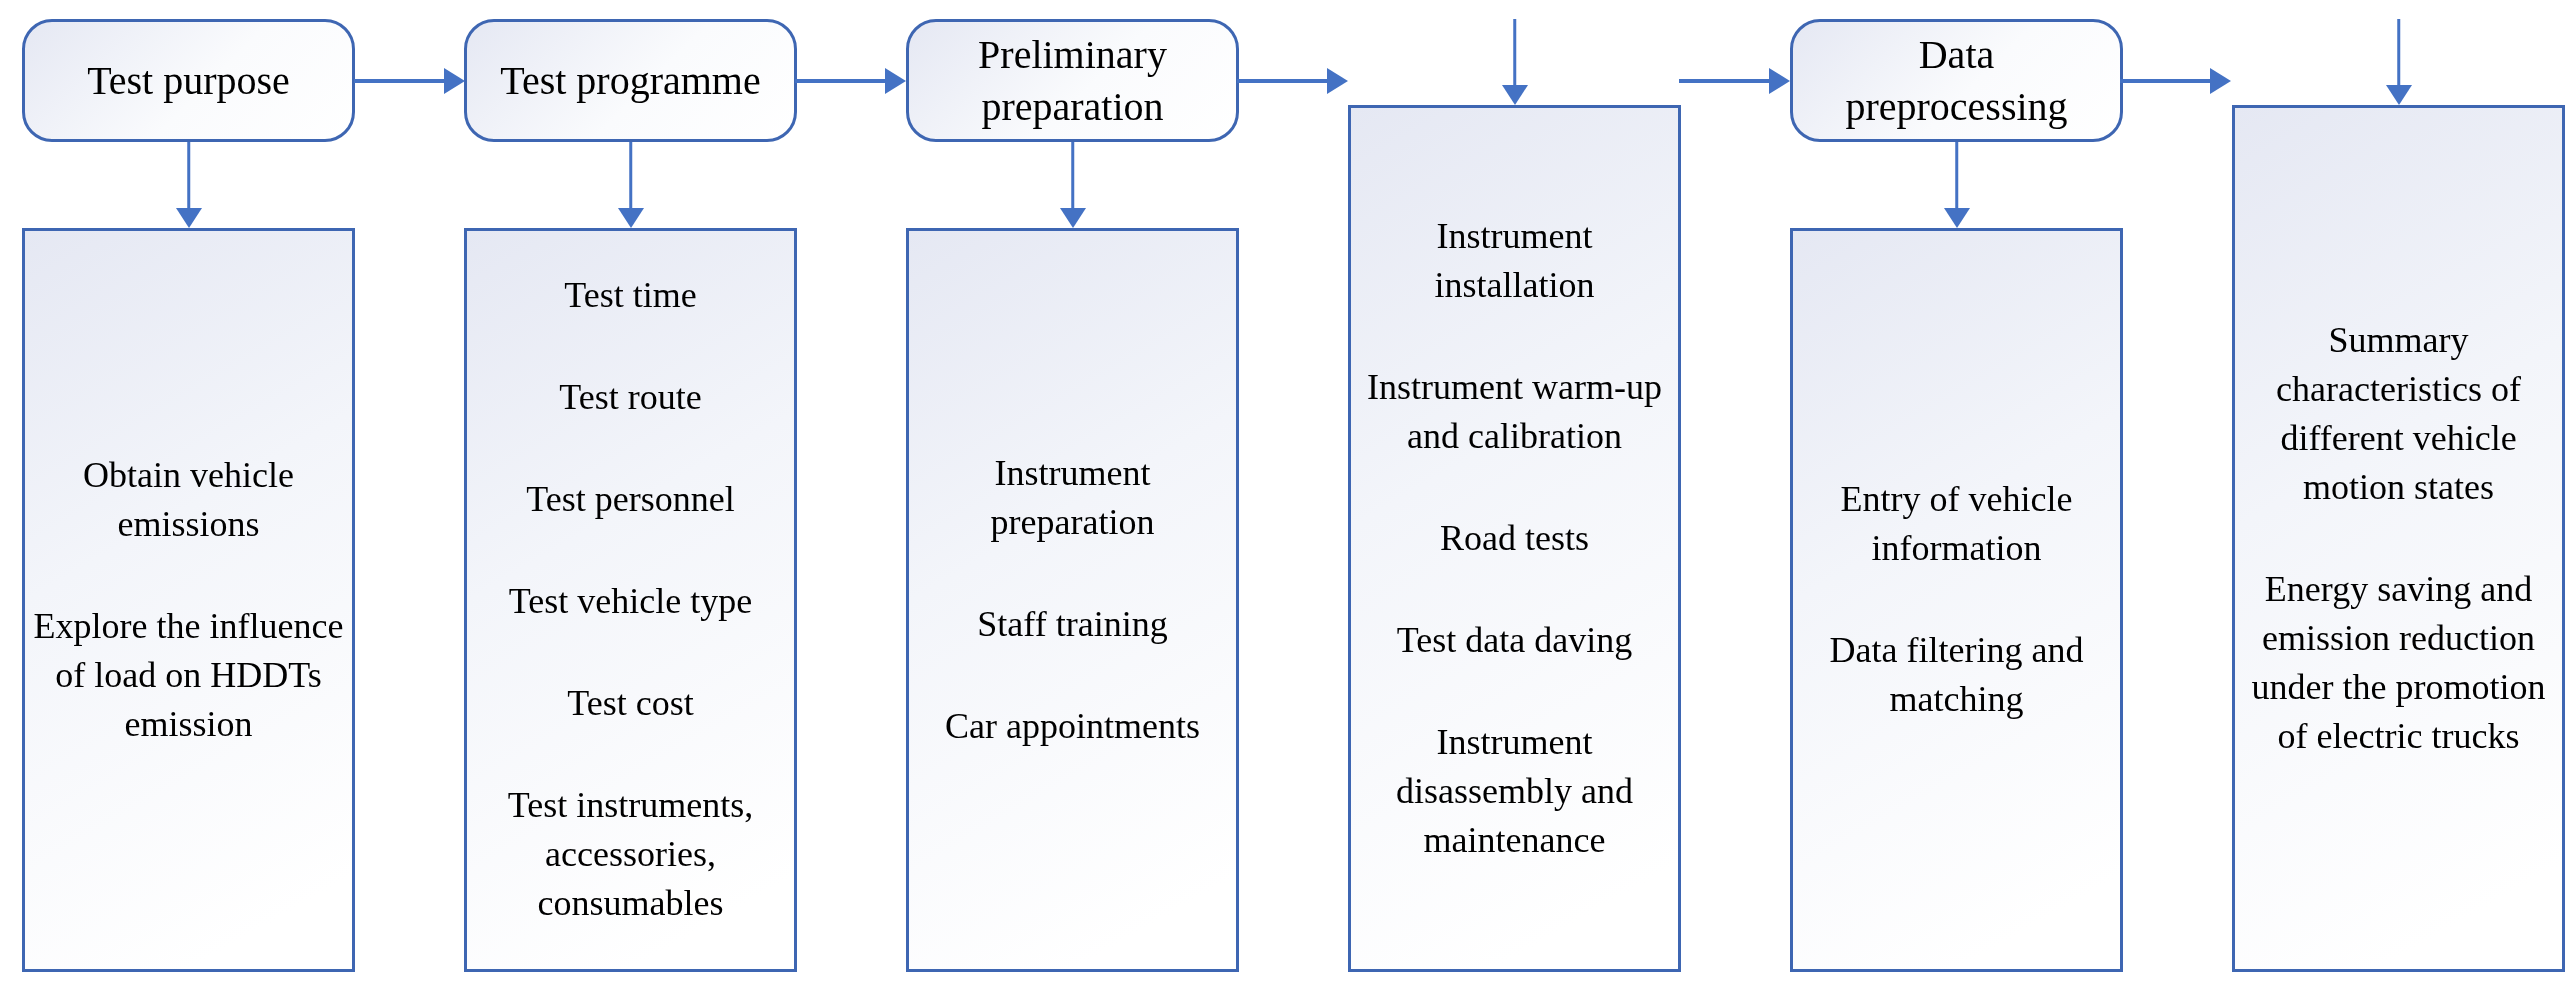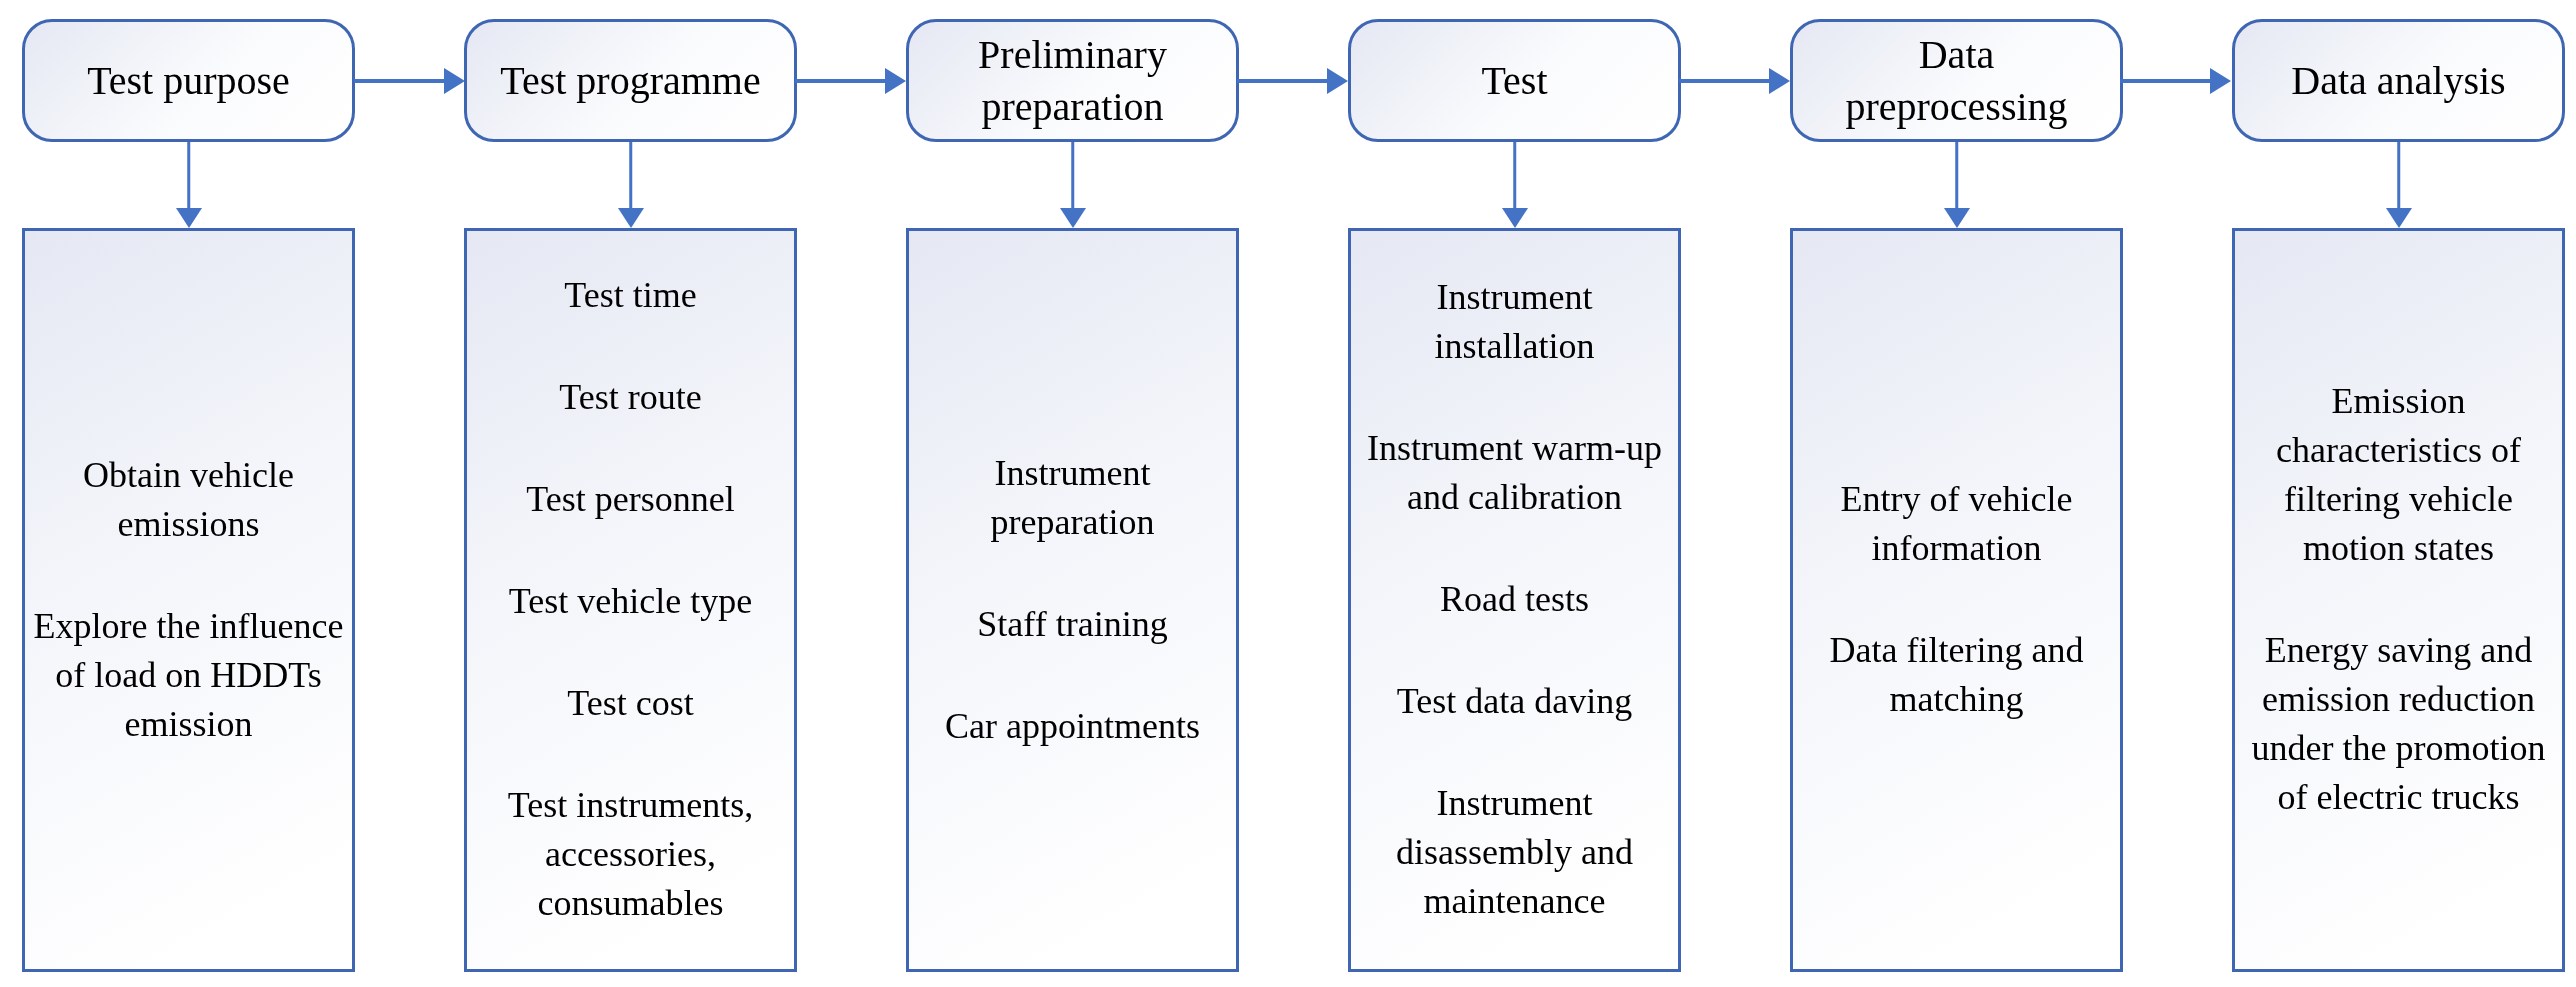--- a/index.html
+++ b/index.html
@@ -174,23 +174,20 @@
         <div class="v-head"></div>
       </div>
       <div class="detail-box">
           <p class="detail-item">Instrument preparation</p>
           <p class="detail-item">Staff training</p>
           <p class="detail-item">Car appointments</p>
         </div>
     </div>
 
     <div class="column">
-      <div class="stage-box">
-        <span class="stage-label">Test</span>
-      </div>
       <div class="v-arrow">
         <div class="v-shaft"></div>
         <div class="v-head"></div>
       </div>
       <div class="detail-box">
           <p class="detail-item">Instrument installation</p>
           <p class="detail-item">Instrument warm-up and calibration</p>
           <p class="detail-item">Road tests</p>
           <p class="detail-item">Test data daving</p>
           <p class="detail-item">Instrument disassembly and maintenance</p>
@@ -205,29 +202,26 @@
         <div class="v-shaft"></div>
         <div class="v-head"></div>
       </div>
       <div class="detail-box">
           <p class="detail-item">Entry of vehicle information</p>
           <p class="detail-item">Data filtering and matching</p>
         </div>
     </div>
 
     <div class="column">
-      <div class="stage-box">
-        <span class="stage-label">Data analysis</span>
-      </div>
-      <div class="v-arrow">
-        <div class="v-shaft"></div>
-        <div class="v-head"></div>
-      </div>
-      <div class="detail-box">
-          <p class="detail-item">Emission characteristics of filtering vehicle motion states</p>
+      <div class="v-arrow">
+        <div class="v-shaft"></div>
+        <div class="v-head"></div>
+      </div>
+      <div class="detail-box">
+          <p class="detail-item">Summary characteristics of different vehicle motion states</p>
           <p class="detail-item">Energy saving and emission reduction under the promotion of electric trucks</p>
         </div>
     </div>
 
     <div class="h-arrow" style="left: 354px; width: 111px; top: 68px;">
       <div class="h-shaft"></div>
       <div class="h-head"></div>
     </div>
     <div class="h-arrow" style="left: 795px; width: 111px; top: 68px;">
       <div class="h-shaft"></div>

